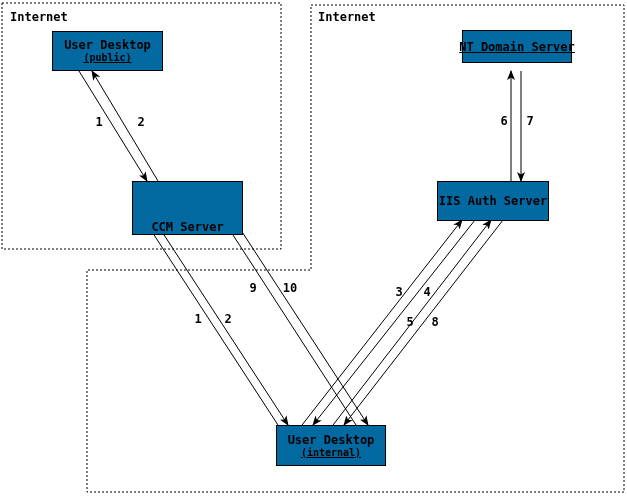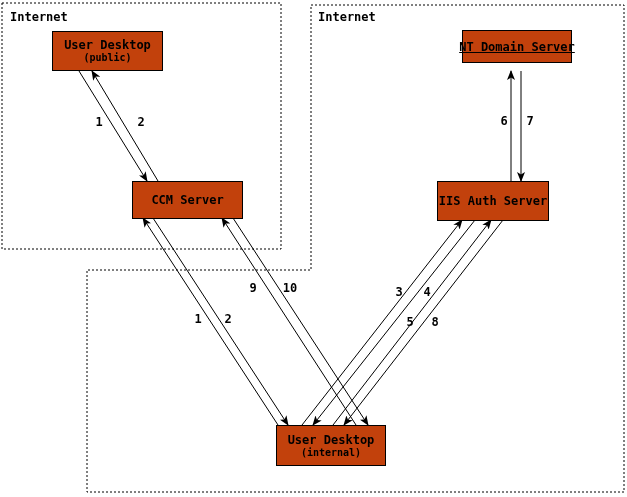--- a/index.html
+++ b/index.html
@@ -39,39 +39,40 @@
   .zone-label {
     position: absolute;
     z-index: 2;
     font: bold 12px "DejaVu Sans Mono", monospace;
     color: #000000;
     white-space: nowrap;
   }
   .node {
     position: absolute;
     z-index: 3;
-    background: #c2410c;
+    background: #0369a1;
     border: 1px solid #000000;
     box-sizing: border-box;
     display: flex;
     flex-direction: column;
     align-items: center;
     justify-content: center;
     text-align: center;
     color: #000000;
   }
   .node .title {
     font: bold 12px "DejaVu Sans Mono", monospace;
     white-space: nowrap;
     line-height: 14px;
   }
   .node .subtitle {
     font: bold 10px "DejaVu Sans Mono", monospace;
     white-space: nowrap;
     line-height: 12px;
+    text-decoration: underline;
   }
 </style>
 </head>
 <body>
 
 <div id="stage">
 
   <svg id="lines-layer" width="627" height="497" viewBox="0 0 627 497">
     <defs>
       <marker id="arrow" markerUnits="userSpaceOnUse" markerWidth="10" markerHeight="8" viewBox="0 0 10 8" refX="9" refY="4" orient="auto">
@@ -115,21 +116,21 @@
   </svg>
 
   <span class="zone-label" style="left:10px; top:10px;">Internet</span>
   <span class="zone-label" style="left:318px; top:10px;">Internet</span>
 
   <div class="node" style="left:52px; top:31px; width:111px; height:40px;">
     <span class="title">User Desktop</span>
     <span class="subtitle">(public)</span>
   </div>
 
-  <div class="node" style="left:132px; top:181px; width:111px; height:38px;">
+  <div class="node" style="left:132px; top:181px; width:111px; height:54px;justify-content:flex-end;">
     <span class="title">CCM Server</span>
   </div>
 
   <div class="node" style="left:462px; top:30px; width:110px; height:33px;text-decoration:underline;">
     <span class="title">NT Domain Server</span>
   </div>
 
   <div class="node" style="left:437px; top:181px; width:112px; height:40px;">
     <span class="title">IIS Auth Server</span>
   </div>

